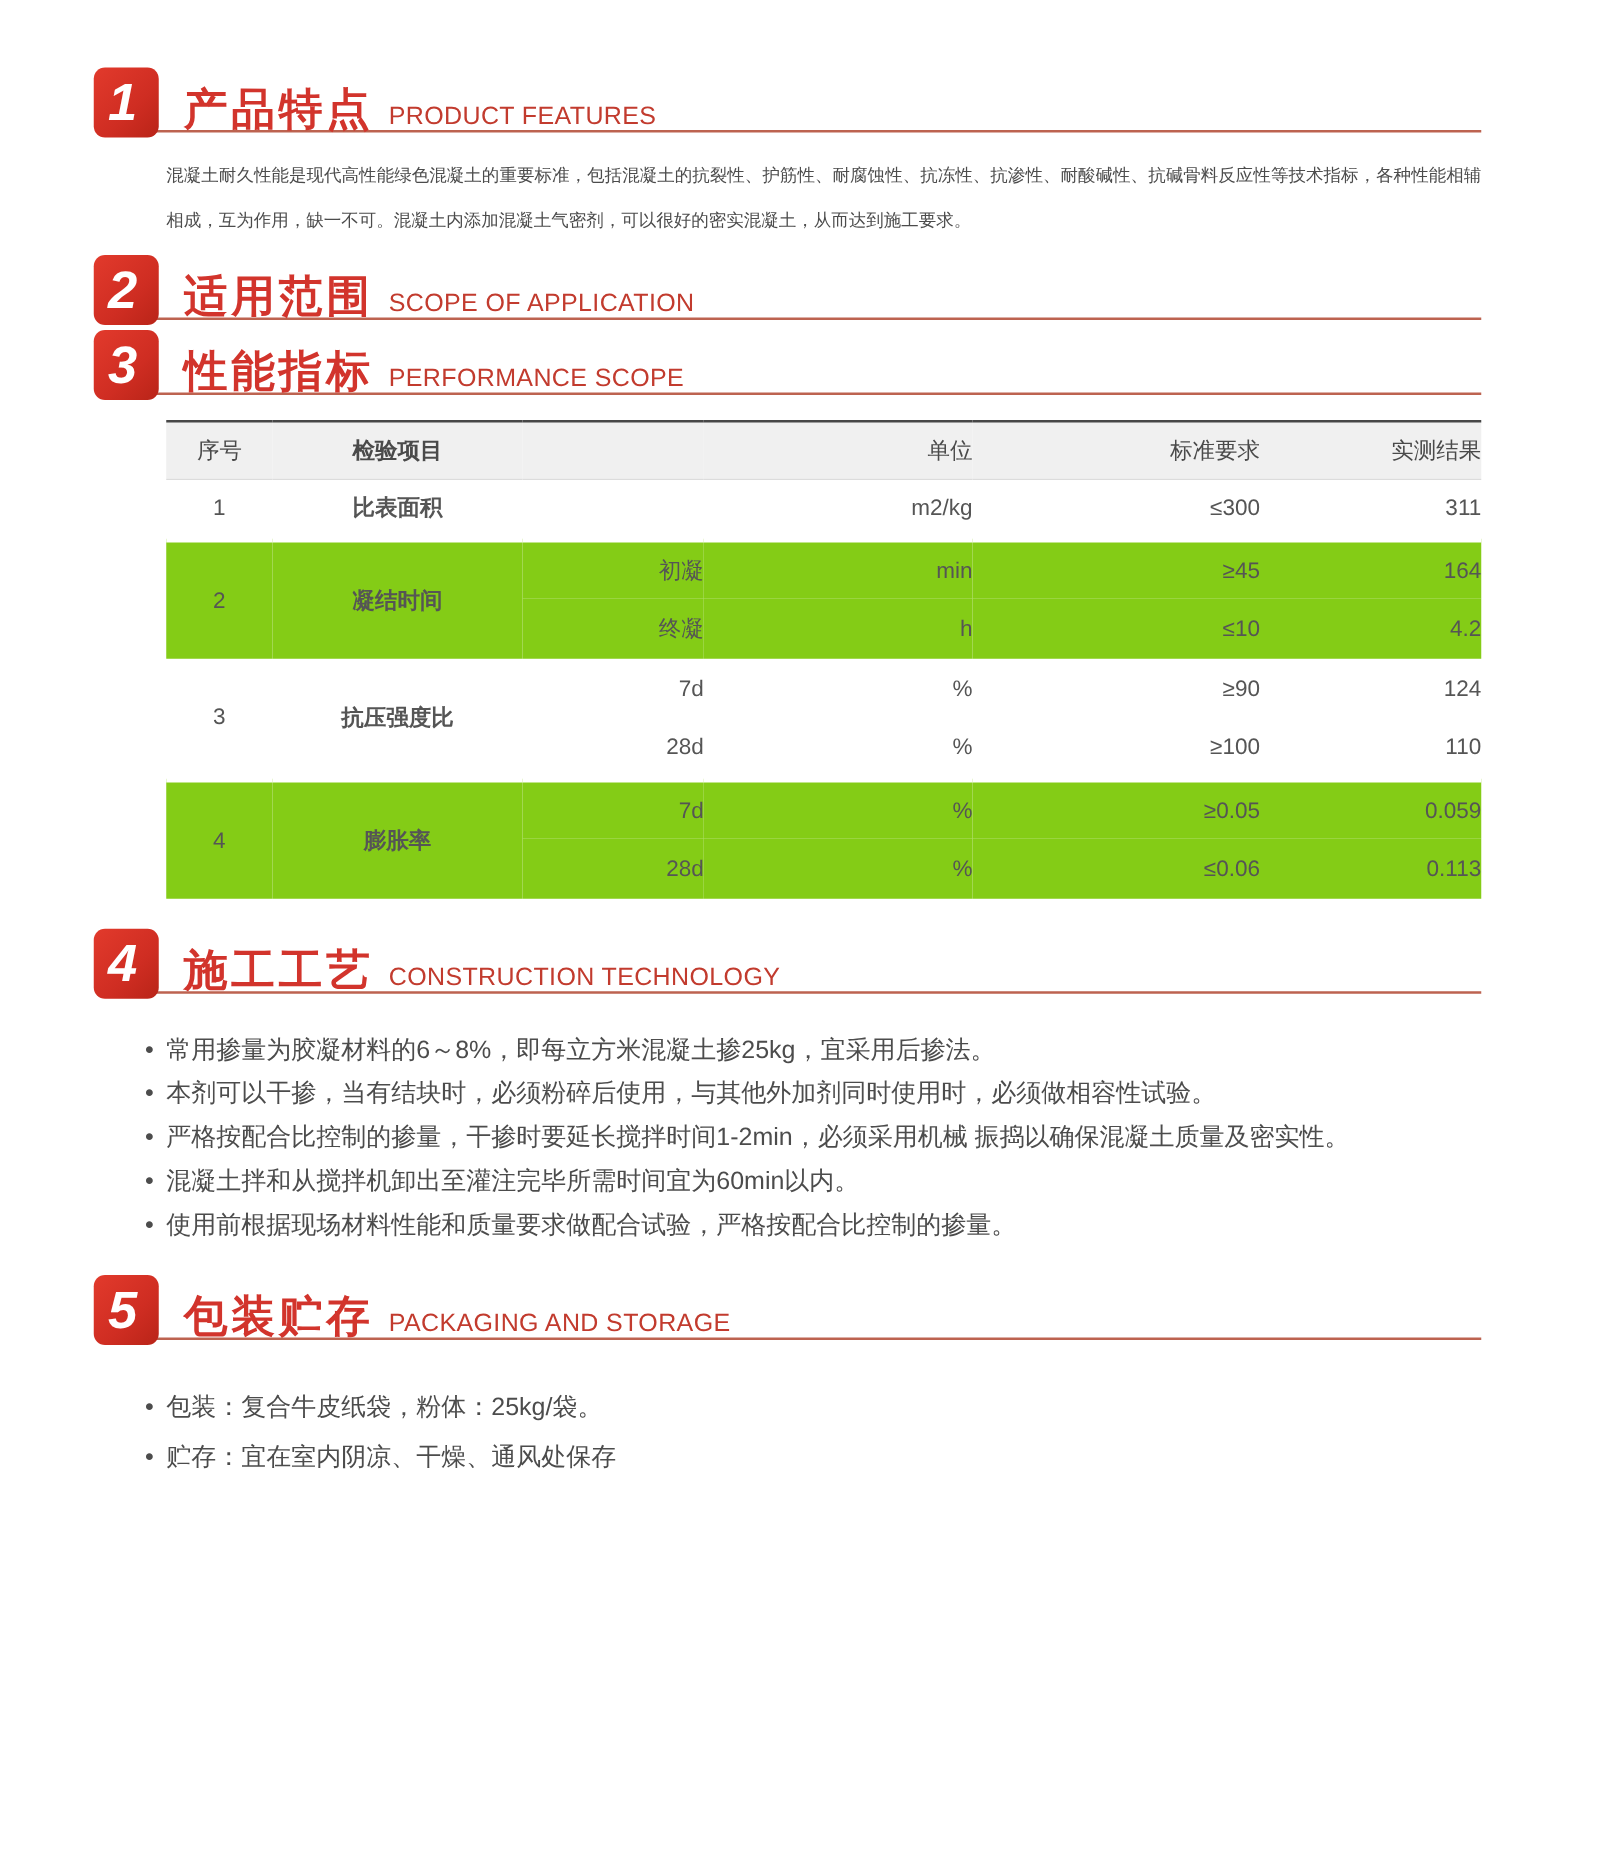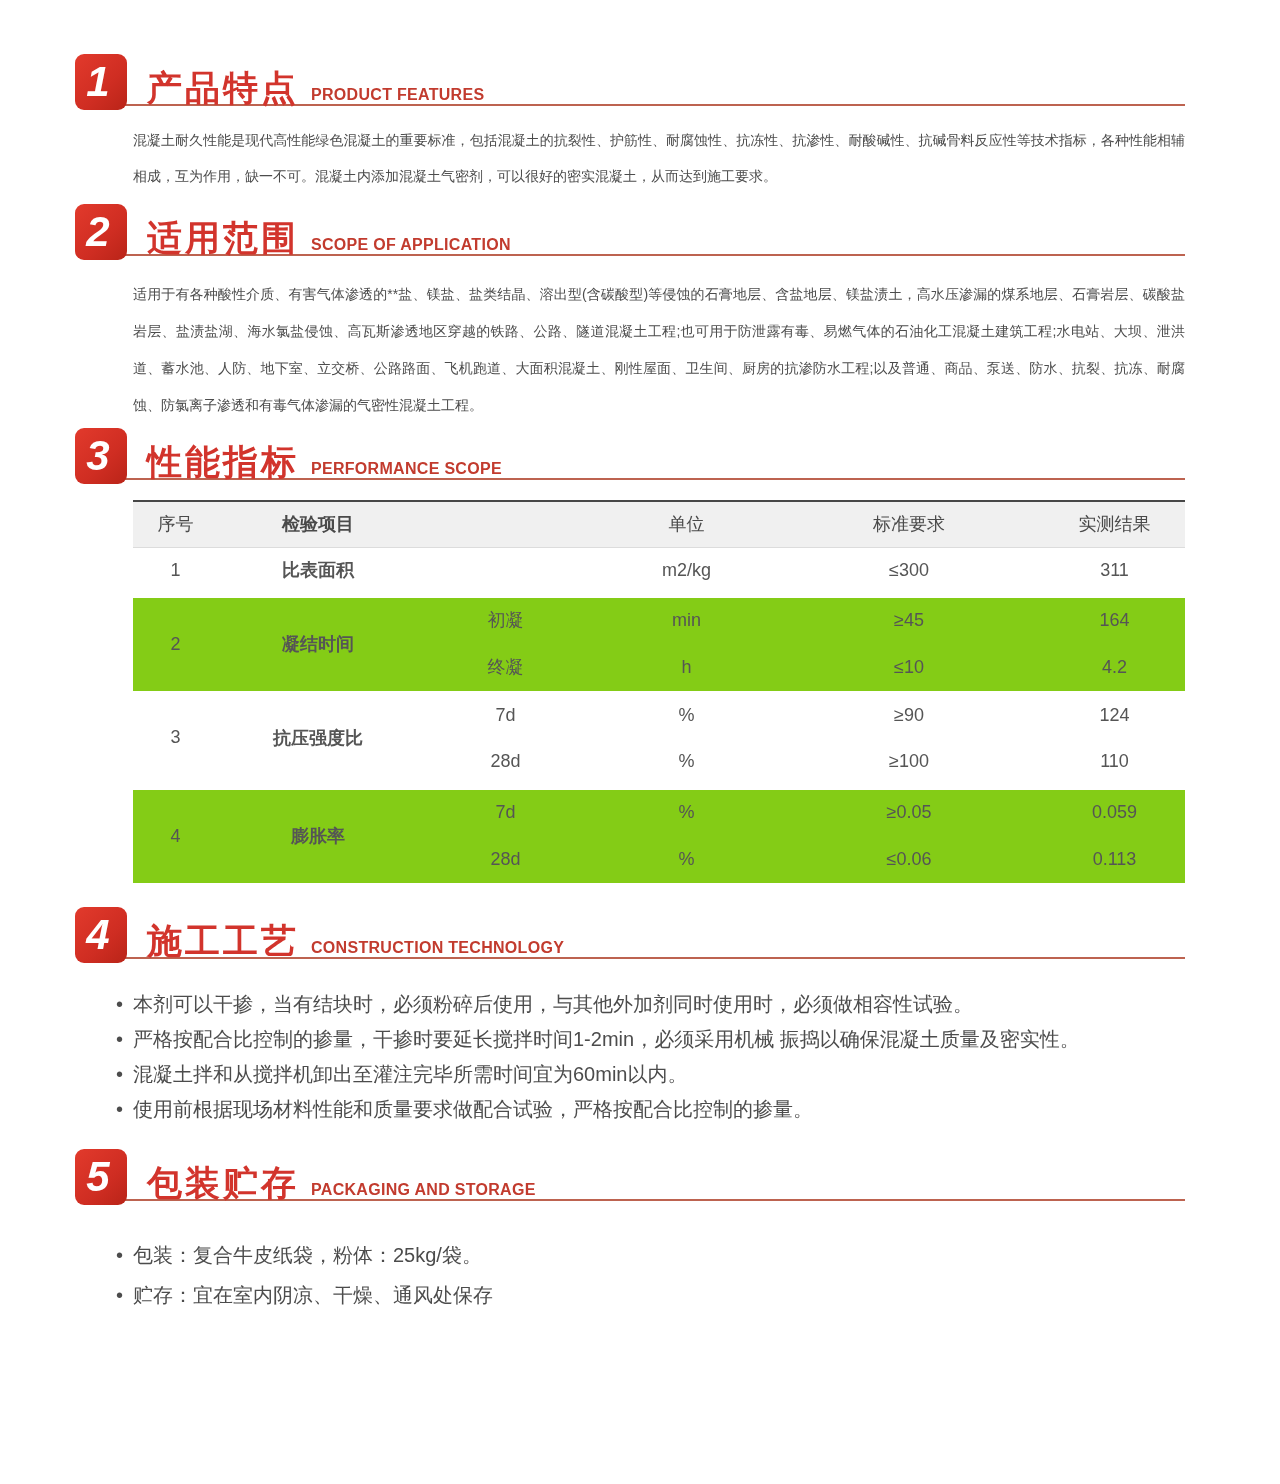--- a/index.html
+++ b/index.html
@@ -21,21 +21,21 @@
     color:#fff; font-size:42px; font-weight:bold; font-style:italic;
     display:flex; align-items:center; justify-content:center;
     padding-right:6px;
   }
   .t-cn {
     position:relative; z-index:2; margin:0 0 5px 20px; line-height:1;
     font-size:35px; font-weight:bold; color:#d2342c; letter-spacing:3px;
   }
   .t-en {
     position:relative; z-index:2; margin:16px 0 7px 12px; line-height:1;
-    font-size:16px; font-weight:bold; color:#c23b2e; letter-spacing:.3px;
+    font-size:20px; font-weight:normal; color:#c23b2e; letter-spacing:.3px;
   }
 
   
   .para {
     margin:12px 0 0 58px; font-size:14px; line-height:36px;
     color:#4c4c4c; text-align:justify;
   }
   .para.wide { line-height:37px; margin-top:16px; }
 
   
@@ -44,21 +44,21 @@
     font-size:18px; color:#555; table-layout:fixed;
   }
   .perf col.c1{width:85px}.perf col.c2{width:200px}.perf col.c3{width:145px}
   .perf col.c4{width:215px}.perf col.c5{width:230px}.perf col.c6{width:177px}
   .perf thead tr { height:46px; background:#f0f0f0; }
   .perf thead th {
     font-weight:normal; color:#4a4a4a;
     border-top:2px solid #474747; border-bottom:1px solid #dcdcdc;margin-left:32px;
   }
   .perf tbody tr { height:48px; }
-  .perf td, .perf th { padding:0; text-align:center; vertical-align:middle; }
+  .perf td, .perf th { padding:0; text-align:right; vertical-align:middle; }
   .perf .c-no  { text-align:center; }
   .perf .c-item{ text-align:center;font-weight:bold; }
   .perf .c-sub { padding-left:30px; }
   .perf .c-unit{ padding-left:32px; }
   .perf .c-std { padding-left:32px; }
   .perf .c-res { padding-left:36px; }
   .perf tr.band td { background:#84cc16; }
   .perf tr.band-start td { border-top:5px solid #ffffff; }
 
   
@@ -87,21 +87,20 @@
     <p class="para">混凝土耐久性能是现代高性能绿色混凝土的重要标准，包括混凝土的抗裂性、护筋性、耐腐蚀性、抗冻性、抗渗性、耐酸碱性、抗碱骨料反应性等技术指标，各种性能相辅相成，互为作用，缺一不可。混凝土内添加混凝土气密剂，可以很好的密实混凝土，从而达到施工要求。</p>
   </section>
 
   <section class="sp-s2">
     <div class="sec-head">
       <div class="sec-rule"></div>
       <div class="badge">2</div>
       <h2 class="t-cn">适用范围</h2>
       <span class="t-en">SCOPE OF APPLICATION</span>
     </div>
-    <p class="para wide">适用于有各种酸性介质、有害气体渗透的**盐、镁盐、盐类结晶、溶出型(含碳酸型)等侵蚀的石膏地层、含盐地层、镁盐渍土，高水压渗漏的煤系地层、石膏岩层、碳酸盐岩层、盐渍盐湖、海水氯盐侵蚀、高瓦斯渗透地区穿越的铁路、公路、隧道混凝土工程;也可用于防泄露有毒、易燃气体的石油化工混凝土建筑工程;水电站、大坝、泄洪道、蓄水池、人防、地下室、立交桥、公路路面、飞机跑道、大面积混凝土、刚性屋面、卫生间、厨房的抗渗防水工程;以及普通、商品、泵送、防水、抗裂、抗冻、耐腐蚀、防氯离子渗透和有毒气体渗漏的气密性混凝土工程。</p>
   </section>
 
   <section class="sp-s3">
     <div class="sec-head">
       <div class="sec-rule"></div>
       <div class="badge">3</div>
       <h2 class="t-cn">性能指标</h2>
       <span class="t-en">PERFORMANCE SCOPE</span>
     </div>
 
@@ -180,20 +179,21 @@
   </section>
 
   <section class="sp-s4">
     <div class="sec-head">
       <div class="sec-rule"></div>
       <div class="badge">4</div>
       <h2 class="t-cn">施工工艺</h2>
       <span class="t-en">CONSTRUCTION TECHNOLOGY</span>
     </div>
     <ul class="bullets">
+      <li>常用掺量为胶凝材料的6～8%，即每立方米混凝土掺25kg，宜采用后掺法。</li>
       <li>本剂可以干掺，当有结块时，必须粉碎后使用，与其他外加剂同时使用时，必须做相容性试验。</li>
       <li>严格按配合比控制的掺量，干掺时要延长搅拌时间1-2min，必须采用机械 振捣以确保混凝土质量及密实性。</li>
       <li>混凝土拌和从搅拌机卸出至灌注完毕所需时间宜为60min以内。</li>
       <li>使用前根据现场材料性能和质量要求做配合试验，严格按配合比控制的掺量。</li>
     </ul>
   </section>
 
   <section class="sp-s5">
     <div class="sec-head">
       <div class="sec-rule"></div>

